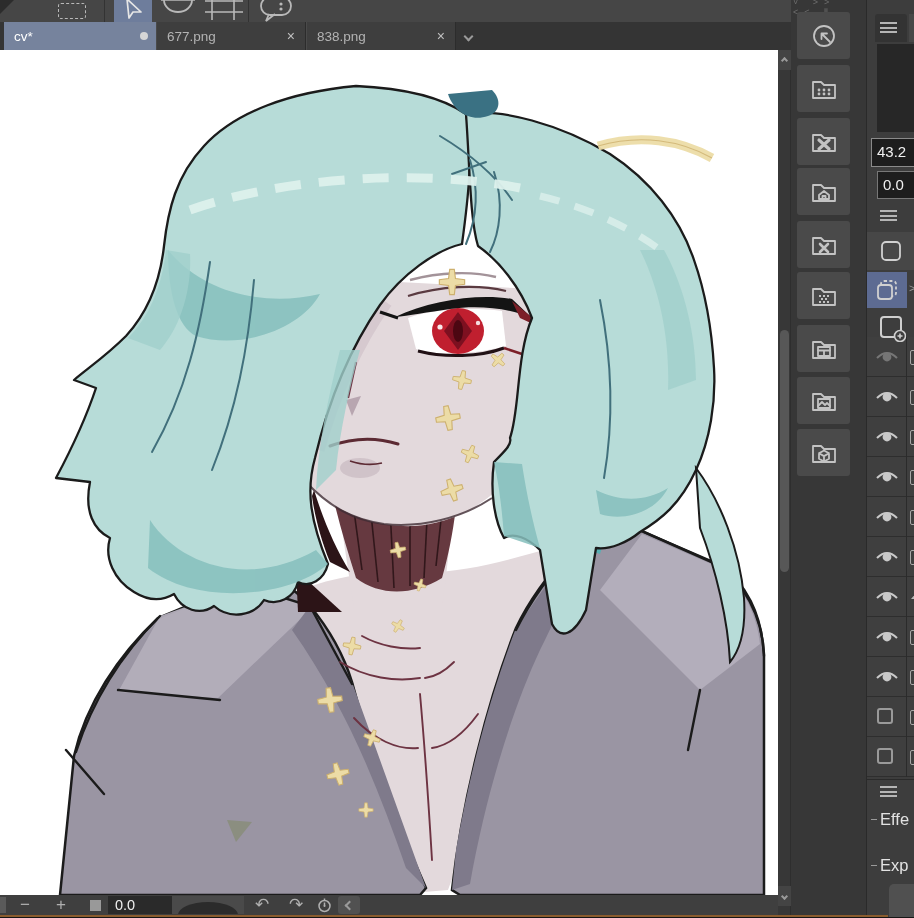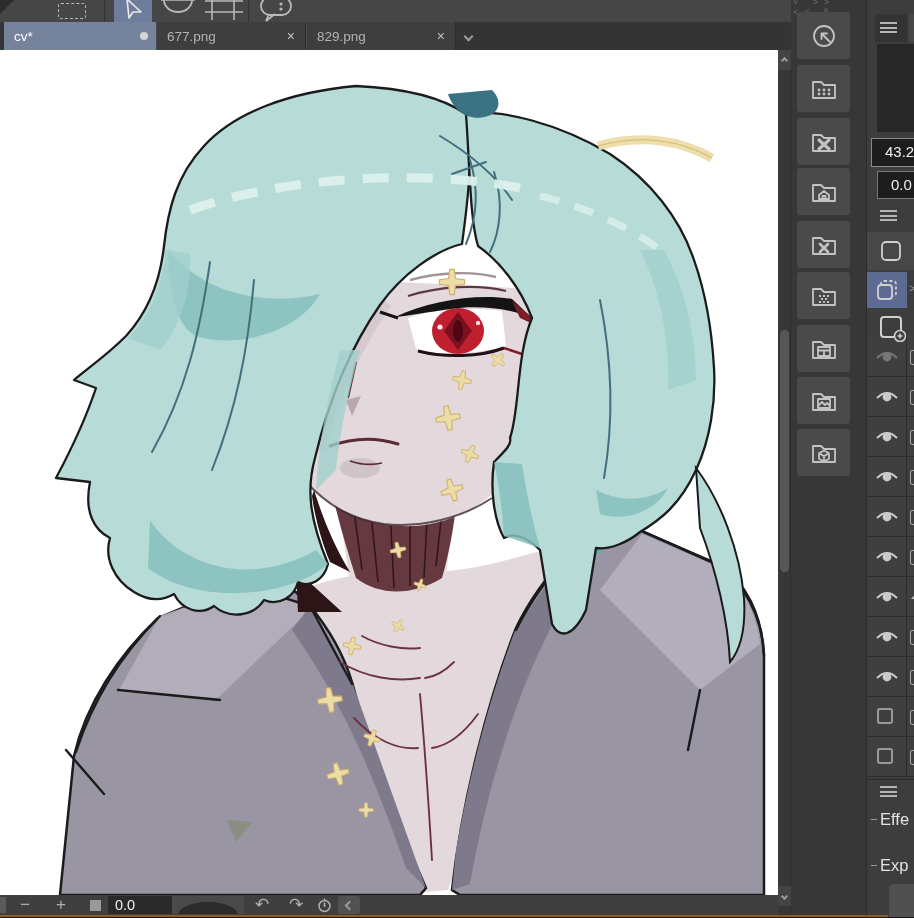--- a/index.html
+++ b/index.html
@@ -49,21 +49,21 @@
   .dock-btn svg{stroke:#c3c3c3;fill:none;stroke-width:1.8;stroke-linecap:round;stroke-linejoin:round;}
 
   
   .rpanel{position:absolute;left:866px;top:0;width:48px;height:918px;background:#3d3d3d;border-left:1px solid #2a2a2a;z-index:6;overflow:hidden;}
   .ham{position:absolute;width:17px;height:11px;border-top:2px solid #b5b5b5;border-bottom:2px solid #b5b5b5;}
   .ham:after{content:"";position:absolute;left:0;top:3px;width:17px;height:2px;background:#b5b5b5;}
   .rtab{position:absolute;left:8px;top:14px;width:32px;height:28px;background:#333;border-radius:3px 3px 0 0;}
   .rtab-edge{position:absolute;left:42px;top:14px;width:6px;height:28px;background:#474747;}
   .nav-preview{position:absolute;left:10px;top:44px;width:38px;height:88px;background:#272727;}
   .numfield{position:absolute;background:#1d1d1d;border:1px solid #8a8a8a;color:#f0f0f0;
-            font-size:15px;line-height:26px;padding-left:13px;}
+            font-size:15px;line-height:26px;padding-left:5px;}
   .tool-sq{position:absolute;left:0;width:48px;height:38px;display:flex;align-items:center;justify-content:center;background:#474747;}
   .tool-sq.blue{background:var(--ui-select,#5d6b92);width:40px;}
   .tool-sq.plain{background:transparent;}
   .tool-sq svg{stroke:#d0d0d0;fill:none;stroke-width:1.8;}
 
   .lrows{position:absolute;left:0;top:337px;width:48px;}
   .lrow{position:relative;width:48px;height:40px;border-bottom:1px solid #2e2e2e;background:#3f3f3f;}
   .lrow .cellsep{position:absolute;left:39px;top:0;width:1px;height:40px;background:#2b2b2b;}
   .lrow .thumbfrag{position:absolute;left:43px;top:13px;width:12px;height:15px;border:1.5px solid #a8a8a8;border-radius:2px;}
   .eye{position:absolute;left:8px;top:12px;}
@@ -131,21 +131,21 @@
   <div class="tabbar">
     <div class="tab active" style="width:152px;">
       <span class="lbl">cv*</span>
       <span class="dot"></span>
     </div>
     <div class="tab" style="width:150px;gap:25px;">
       <span class="lbl">677.png</span>
       <span class="x">×</span>
     </div>
     <div class="tab" style="width:150px;">
-      <span class="lbl">829.png</span>
+      <span class="lbl">838.png</span>
       <span class="x">×</span>
     </div>
     <div class="tab-overflow">
       <span class="chev down"></span>
     </div>
   </div>
 
   <div class="canvas">
     <svg width="778" height="845" viewBox="0 0 778 845">
 

